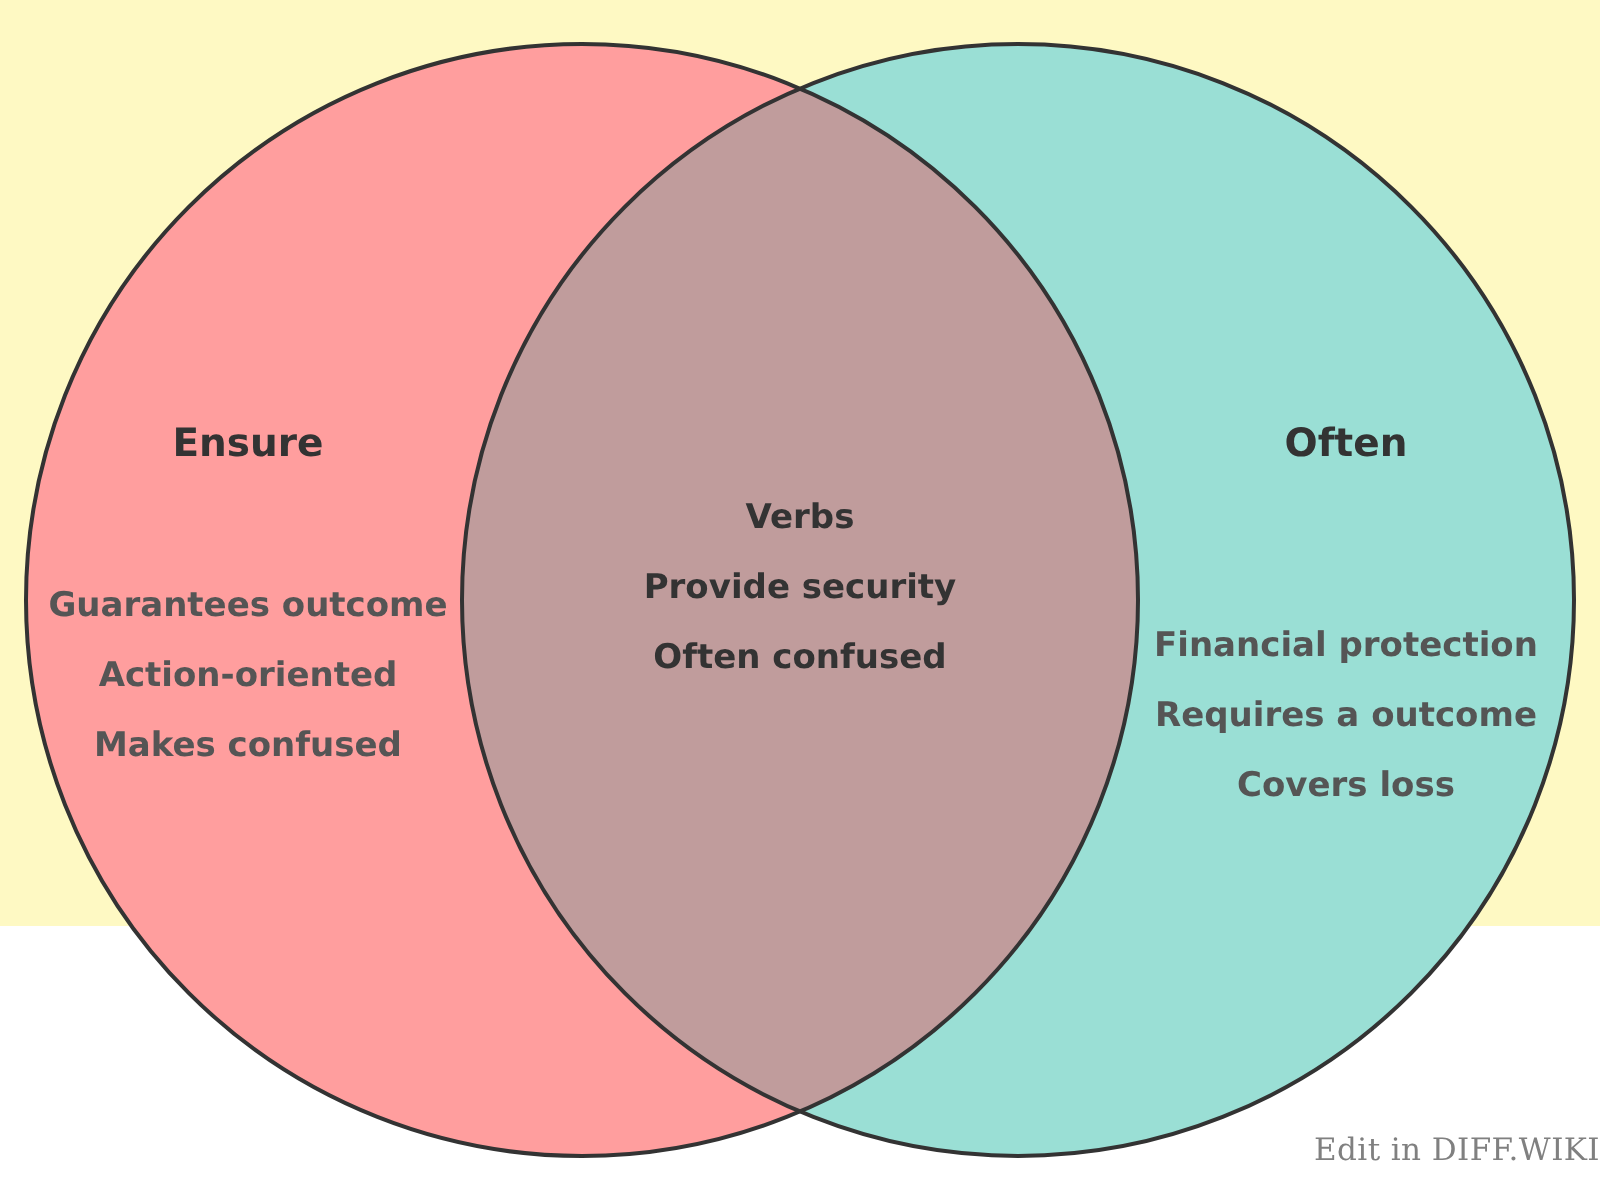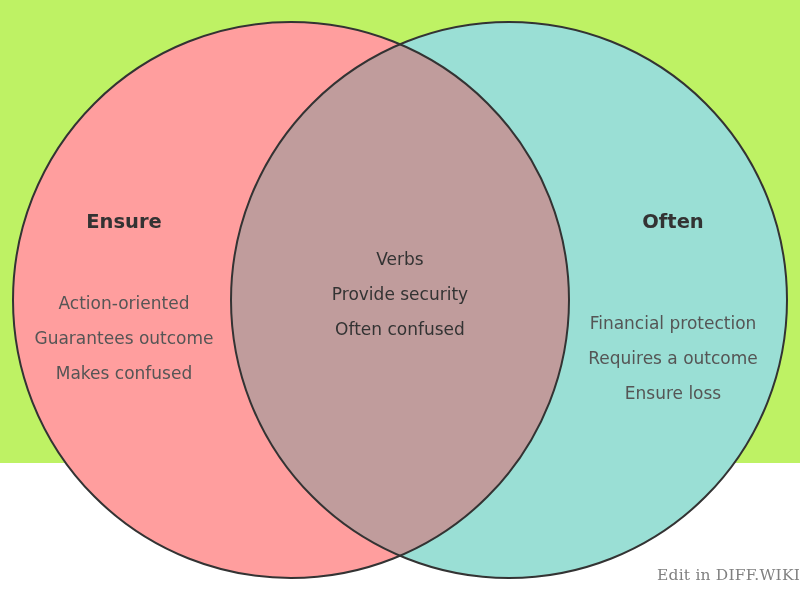--- a/index.html
+++ b/index.html
@@ -10,21 +10,21 @@
   body {
     width: 800px;
     height: 600px;
     overflow: hidden;
     font-family: "DejaVu Sans", "Liberation Sans", sans-serif;
   }
   #venn-stage {
     position: relative;
     width: 800px;
     height: 463px;
-    background: #bef264;
+    background: #fef9c3;
   }
   #venn-svg {
     position: absolute;
     left: 0;
     top: 0;
     width: 800px;
     height: 600px;
     display: block;
   }
   .text-layer {
@@ -46,21 +46,21 @@
     color: #333333;
     line-height: 24px;
     white-space: nowrap;
   }
   .item-list {
     list-style: none;
     margin: 0;
     padding: 0;
   }
   .item-list li {
-    font-weight: normal;
+    font-weight: bold;
     font-size: 17px;
     line-height: 35px;
     white-space: nowrap;
   }
   .side-items li {
     color: #555555;
   }
   .center-items li {
     color: #333333;
   }
@@ -110,41 +110,41 @@
     <circle cx="509" cy="300" r="278" fill="none" stroke="#333333" stroke-width="2"></circle>
   </svg>
 
   <div class="text-layer">
 
     <div class="label-block" id="left-title-wrap">
       <div class="set-title">Ensure</div>
     </div>
     <div class="label-block" id="left-items-wrap">
       <ul class="item-list side-items">
+        <li>Guarantees outcome</li>
         <li>Action-oriented</li>
-        <li>Guarantees outcome</li>
         <li>Makes confused</li>
       </ul>
     </div>
 
     <div class="label-block" id="center-items-wrap">
       <ul class="item-list center-items">
         <li>Verbs</li>
         <li>Provide security</li>
         <li>Often confused</li>
       </ul>
     </div>
 
     <div class="label-block" id="right-title-wrap">
       <div class="set-title">Often</div>
     </div>
     <div class="label-block" id="right-items-wrap">
       <ul class="item-list side-items">
         <li>Financial protection</li>
         <li>Requires a outcome</li>
-        <li>Ensure loss</li>
+        <li>Covers loss</li>
       </ul>
     </div>
 
     <div id="footer-watermark">Edit in DIFF.WIKI</div>
 
   </div>
 </div>
 
 </body></html>

